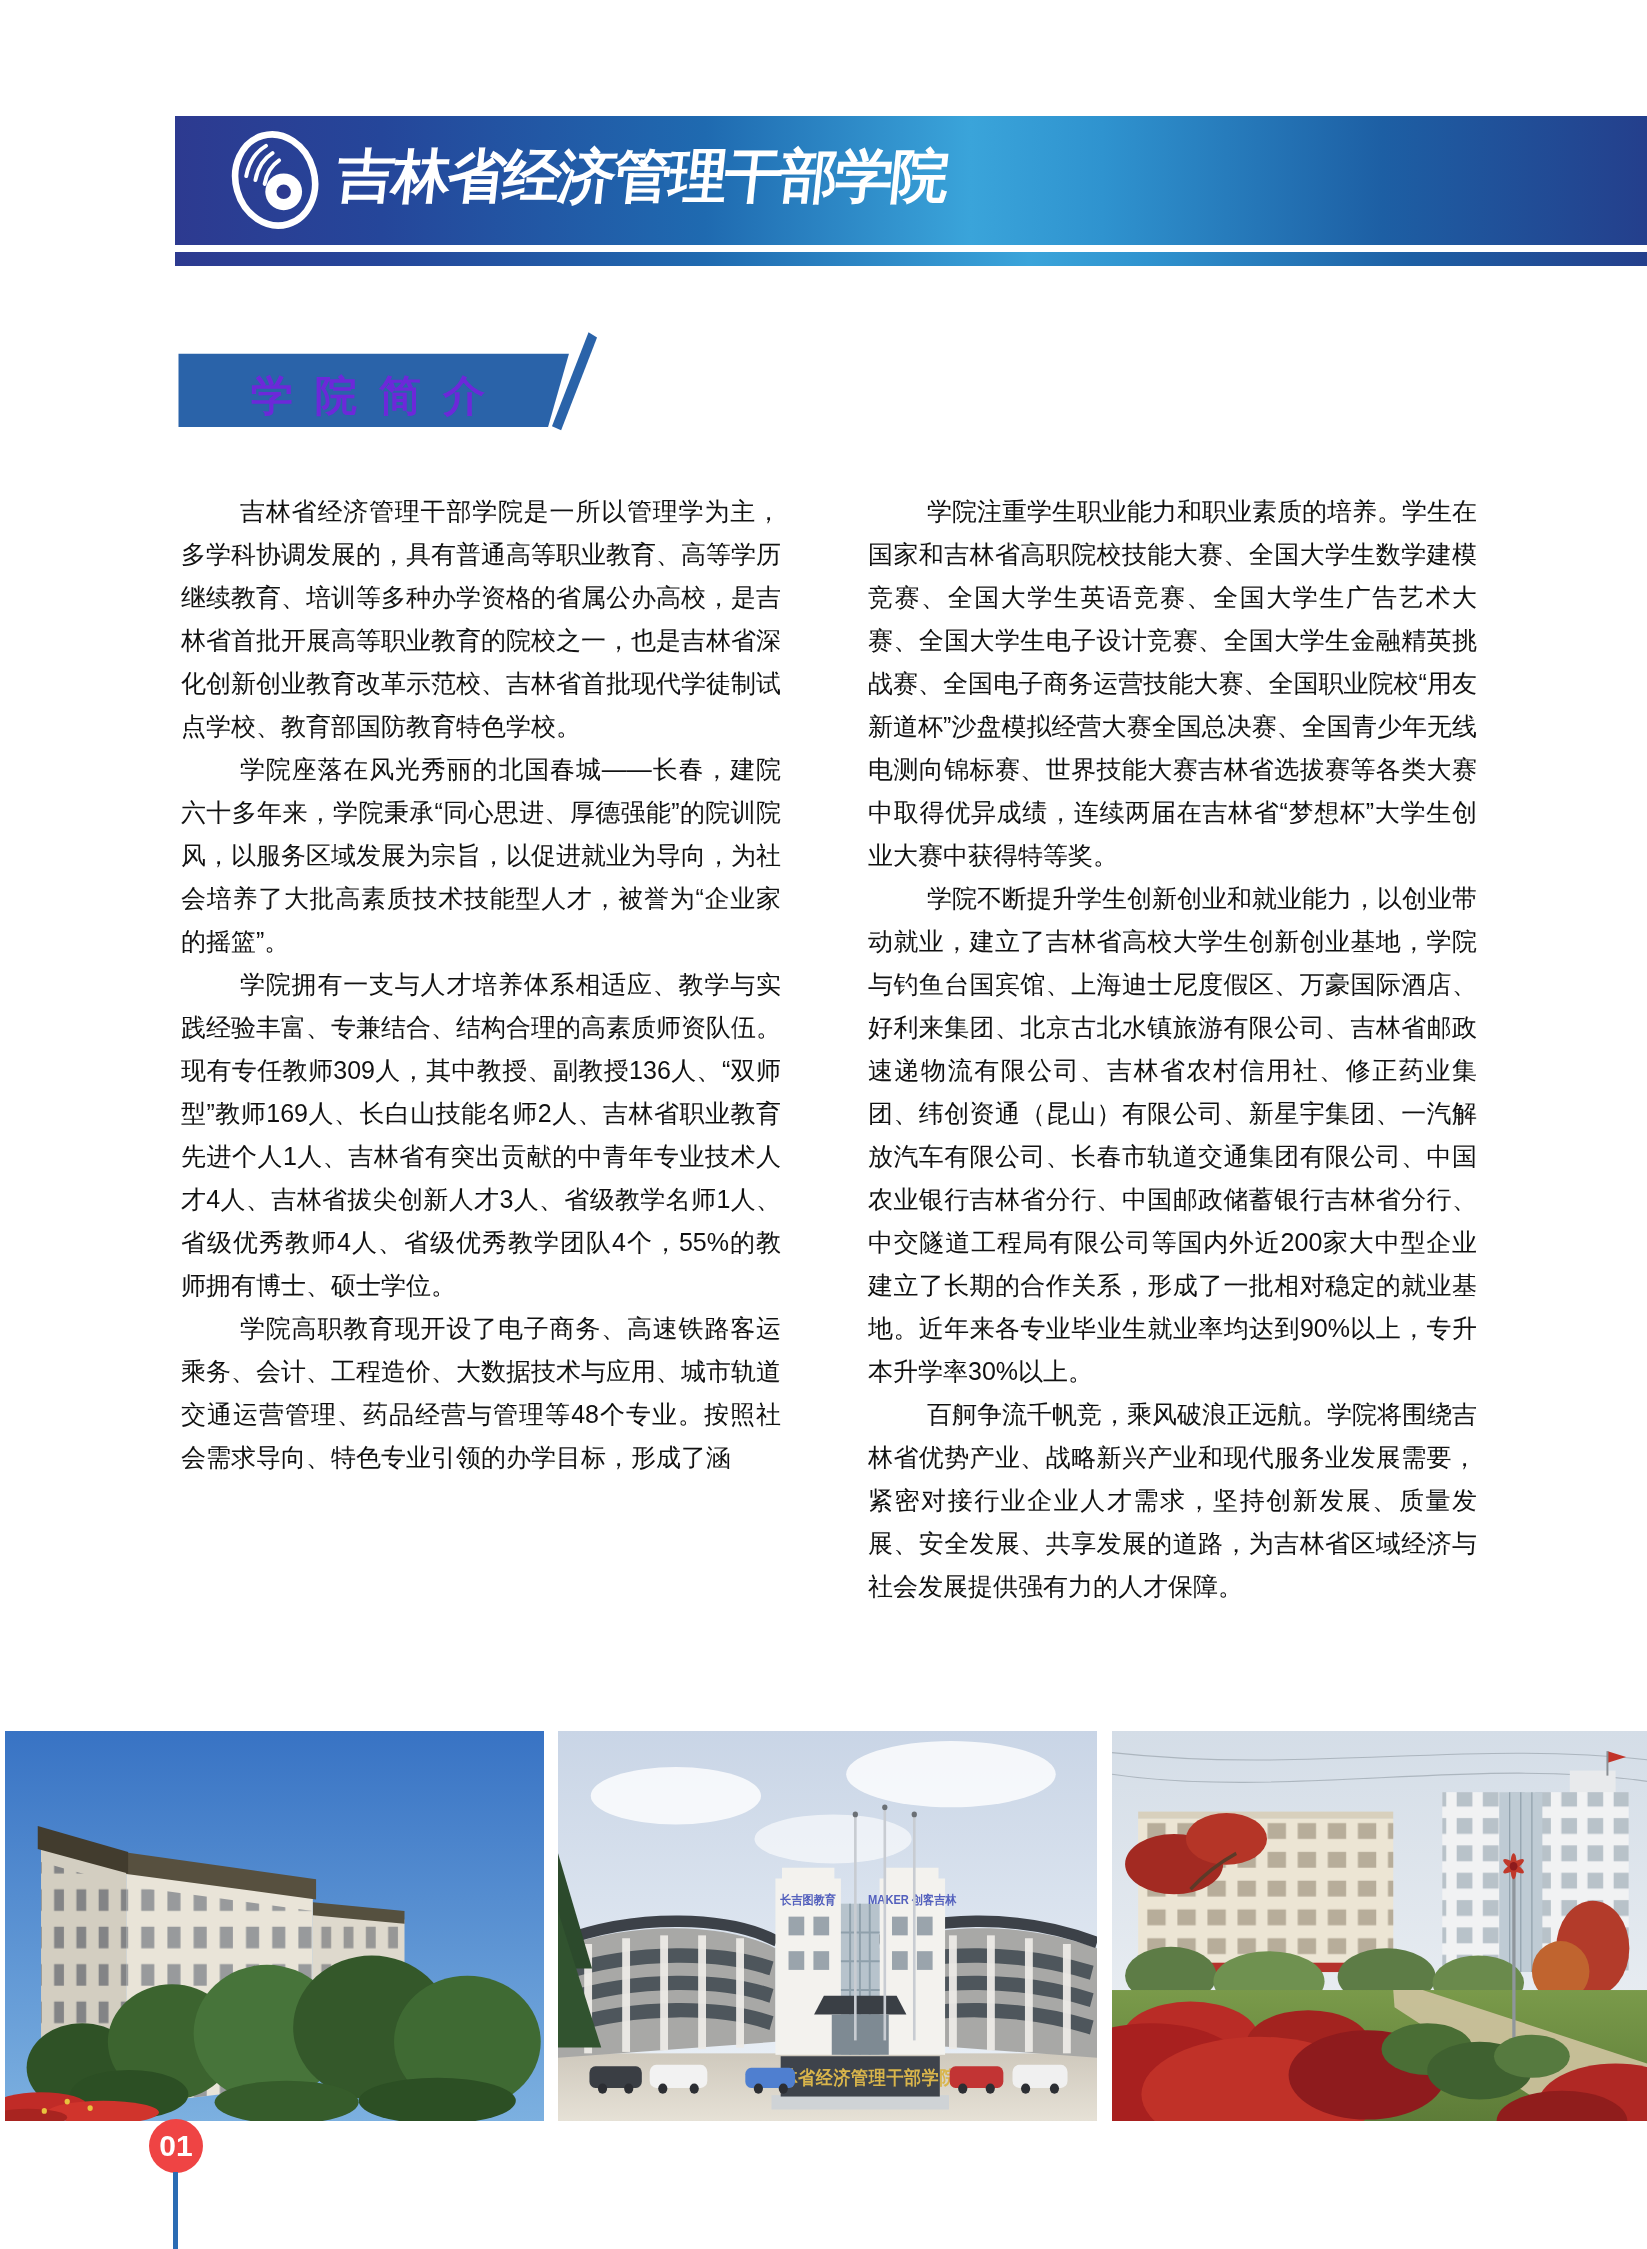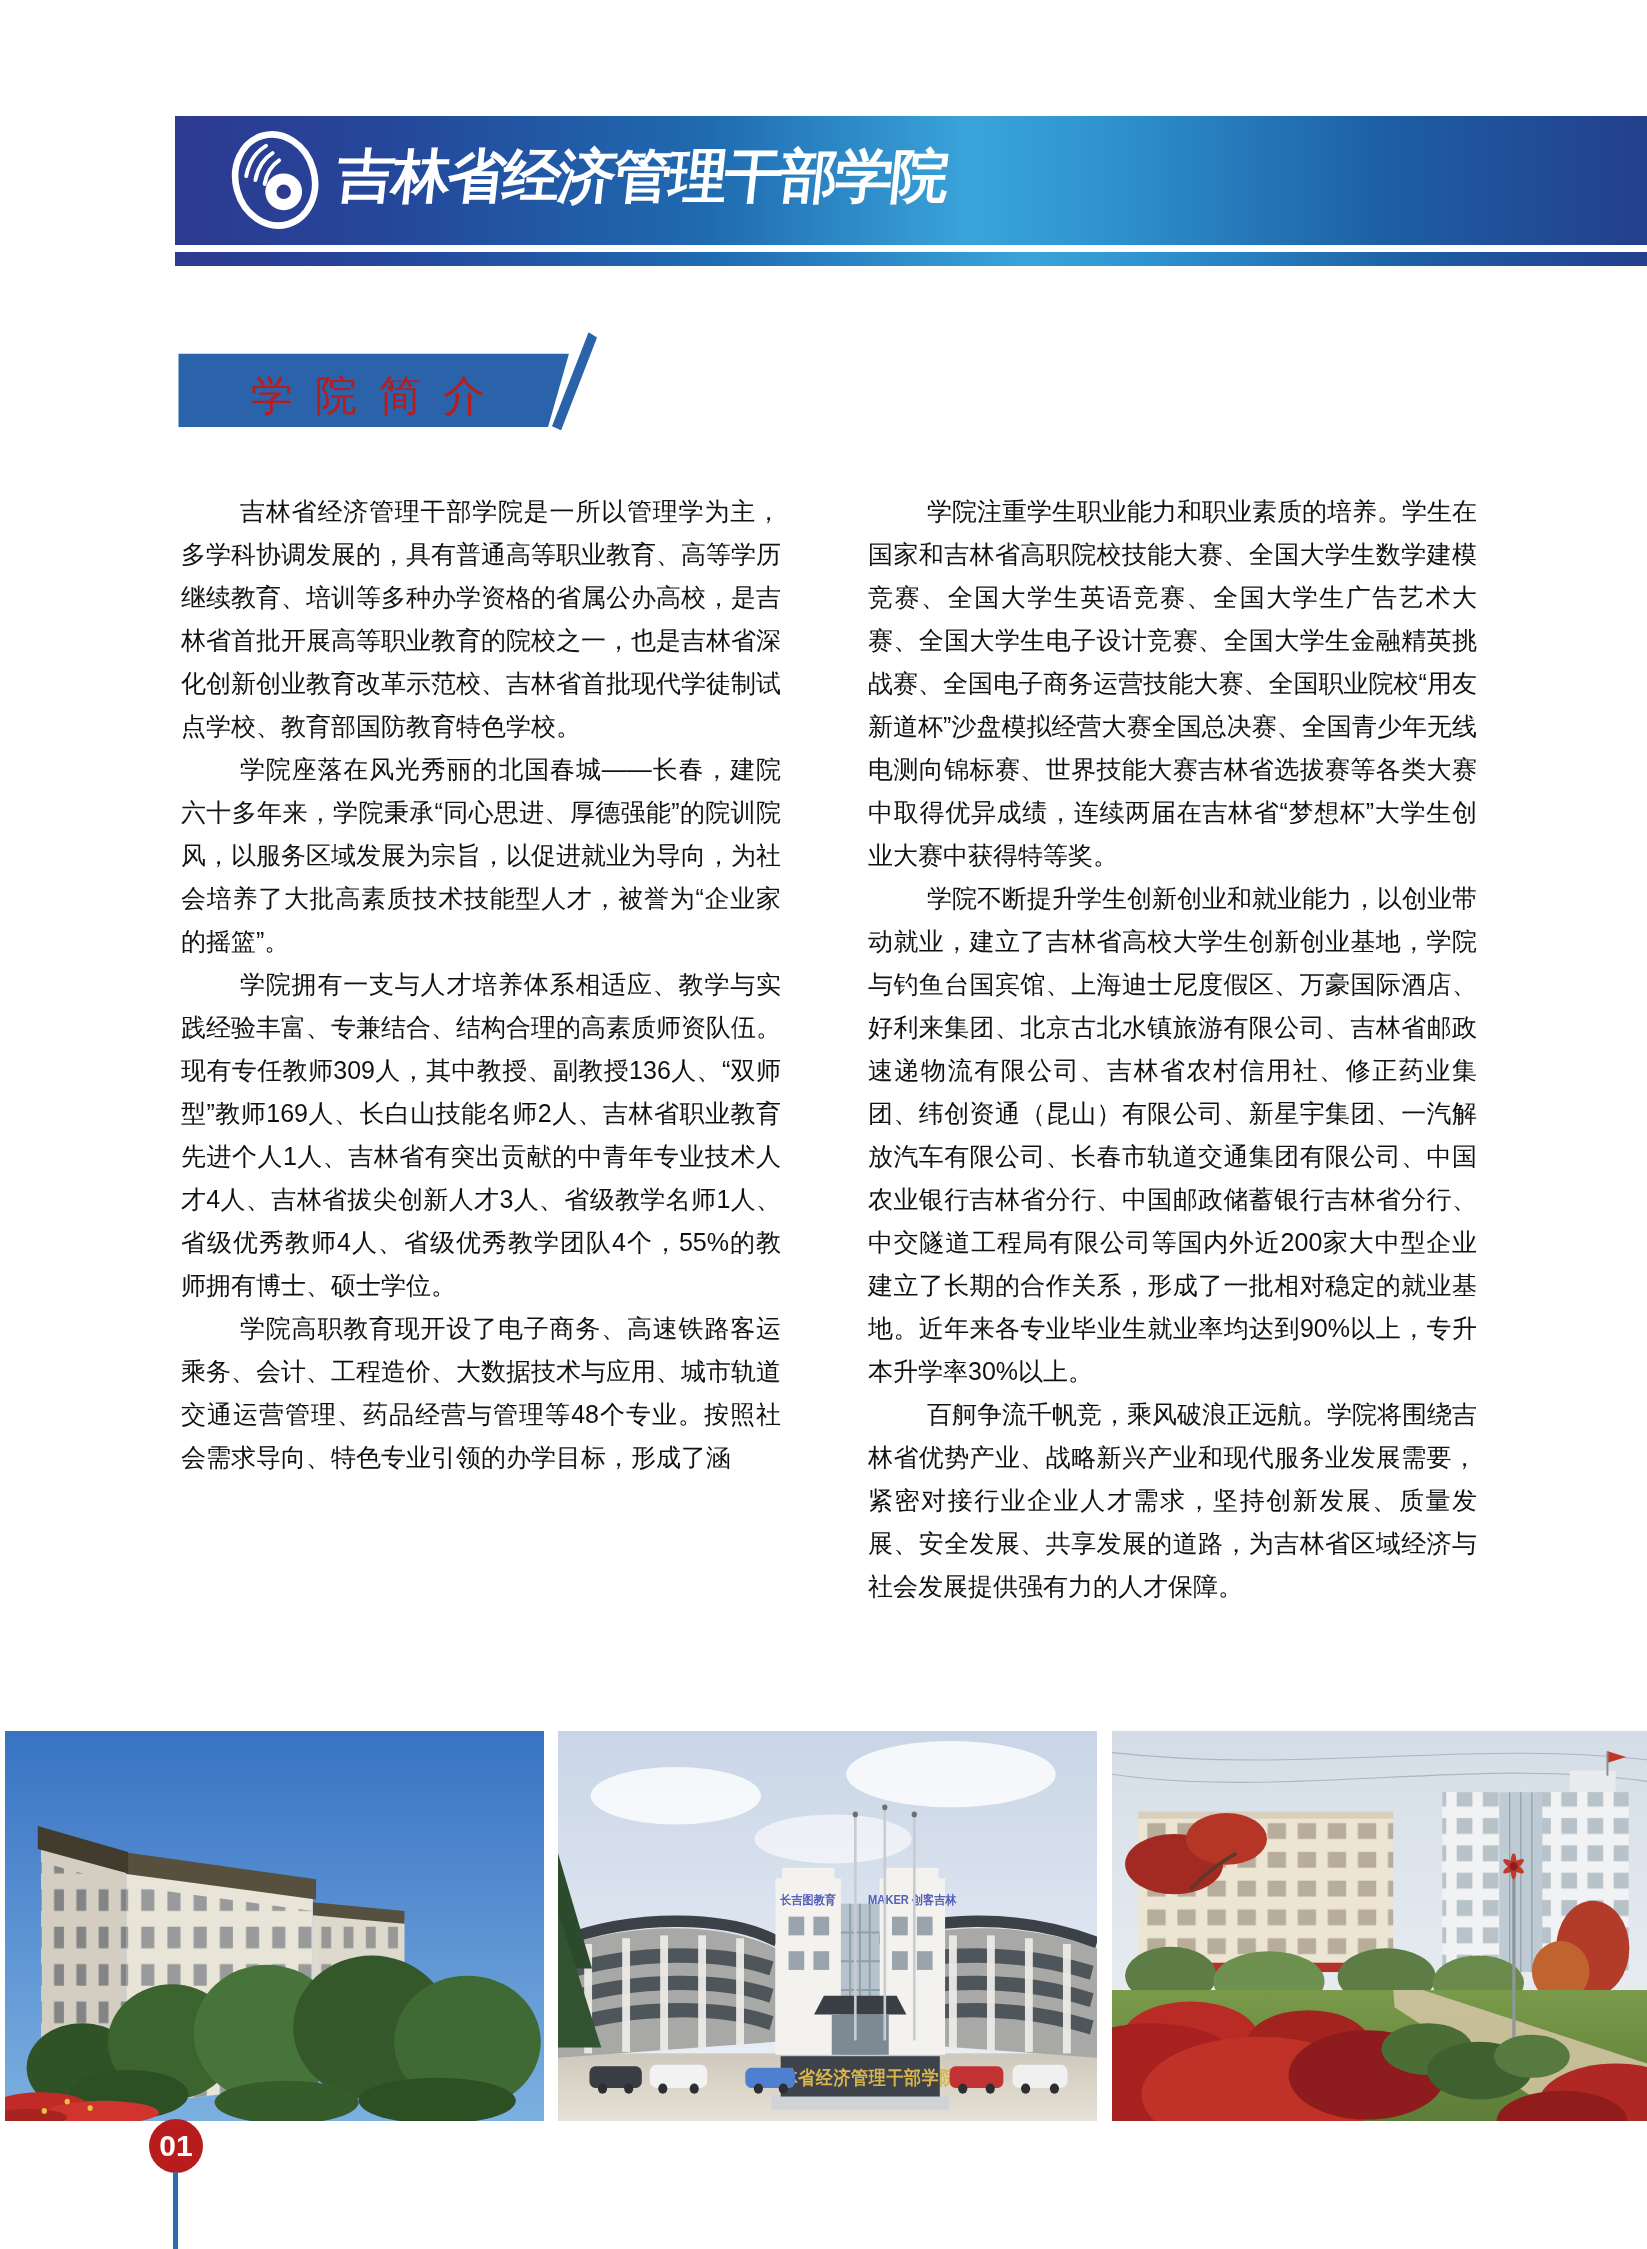--- a/index.html
+++ b/index.html
@@ -19,42 +19,42 @@
     transform:skewX(-6deg);
   }
   .stripe{
     position:absolute;left:175px;top:252px;width:1472px;height:14.4px;
     background:linear-gradient(90deg,#2d3a90 0%,#25469a 14%,#1f6ab0 36%,#3aa4da 58%,#2f93cf 66%,#1d5fa4 84%,#243f8c 100%);
   }
   
   .ribbon{position:absolute;left:178px;top:331px;width:445px;height:111px;}
   .ribbon svg{position:absolute;left:0;top:0;width:100%;height:100%;}
   .ribbon-label{
-    position:absolute;left:73px;top:37px;color:#b91c1c;
-    font-size:42px;font-weight:400;letter-spacing:22px;white-space:nowrap;
+    position:absolute;left:73px;top:37px;color:#6d28d9;
+    font-size:42px;font-weight:700;letter-spacing:22px;white-space:nowrap;
   }
   
   .col{position:absolute;color:#111111;}
   .col-left{left:181px;top:490px;width:600px;}
   .col-right{left:868px;top:490px;width:609px;}
   .para{
     margin:0;font-size:25px;line-height:43px;text-align:justify;
     text-justify:inter-ideograph;letter-spacing:0px;
   }
   .ind{text-indent:59px;}
   
   .photo{position:absolute;top:1731px;height:390px;}
   .photo svg{display:block;width:100%;height:100%;}
   .photo1{left:5.2px;width:539px;}
   .photo2{left:558px;width:539px;}
   .photo3{left:1112px;width:535px;}
   
   .page-badge{
     position:absolute;left:149px;top:2119px;width:54px;height:54px;border-radius:50%;
-    background:#b91c1c;color:#ffffff;font-size:30px;font-weight:700;
+    background:#ef4444;color:#ffffff;font-size:30px;font-weight:700;
     display:flex;align-items:center;justify-content:center;
   }
   .footer-line{position:absolute;left:173px;top:2172px;width:5.2px;height:78px;background:#2b6cb4;}
 </style>
 </head>
 <body>
 
 <div class="page">
 
   <div class="banner">

